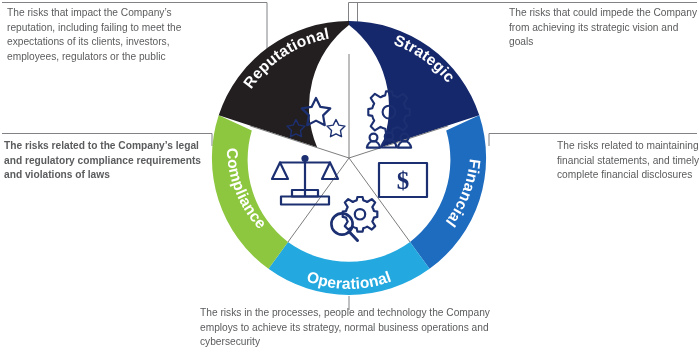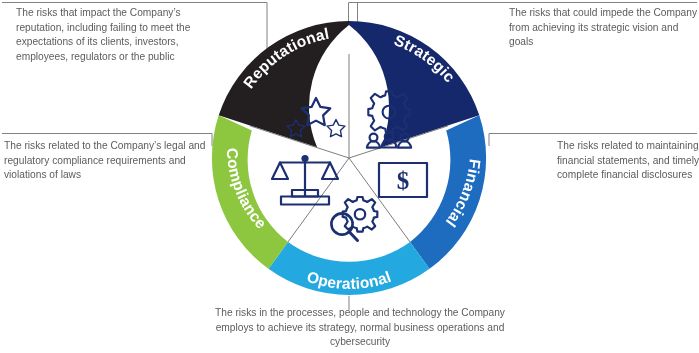--- a/index.html
+++ b/index.html
@@ -12,25 +12,25 @@
     position:relative;
   }
   #stage{position:absolute;left:0;top:0;width:699px;height:353px;}
   .callout{
     position:absolute;
     font-size:10.2px;
     line-height:14.6px;
     color:#5b5c5e;
     white-space:pre-line;
   }
-  #callout-reputational{left:16px;  top:6px;  width:210px;}
+  #callout-reputational{left:7px;  top:6px;  width:210px;}
   #callout-strategic   {left:509px;top:6px;  width:190px;}
-  #callout-compliance  {left:4px;  top:139px;width:205px;}
+  #callout-compliance  {left:4px;  top:139px;width:205px;font-weight:bold;}
   #callout-financial   {left:509px;top:139px;width:190px;margin-left:48px;}
-  #callout-operational {left:200px;top:306px;width:320px;text-align:center;}
+  #callout-operational {left:200px;top:306px;width:320px;}
   .wheel-label{
     font-size:15.5px;
     font-weight:bold;
     letter-spacing:.2px;
     fill:#ffffff;
   }
   .bracket{fill:none;stroke:#808285;stroke-width:1;}
   .spoke{fill:none;stroke:#808285;stroke-width:1;}
   .divider{fill:none;stroke:#6d6e71;stroke-width:.9;}
   .ring-seg{stroke:none;}

